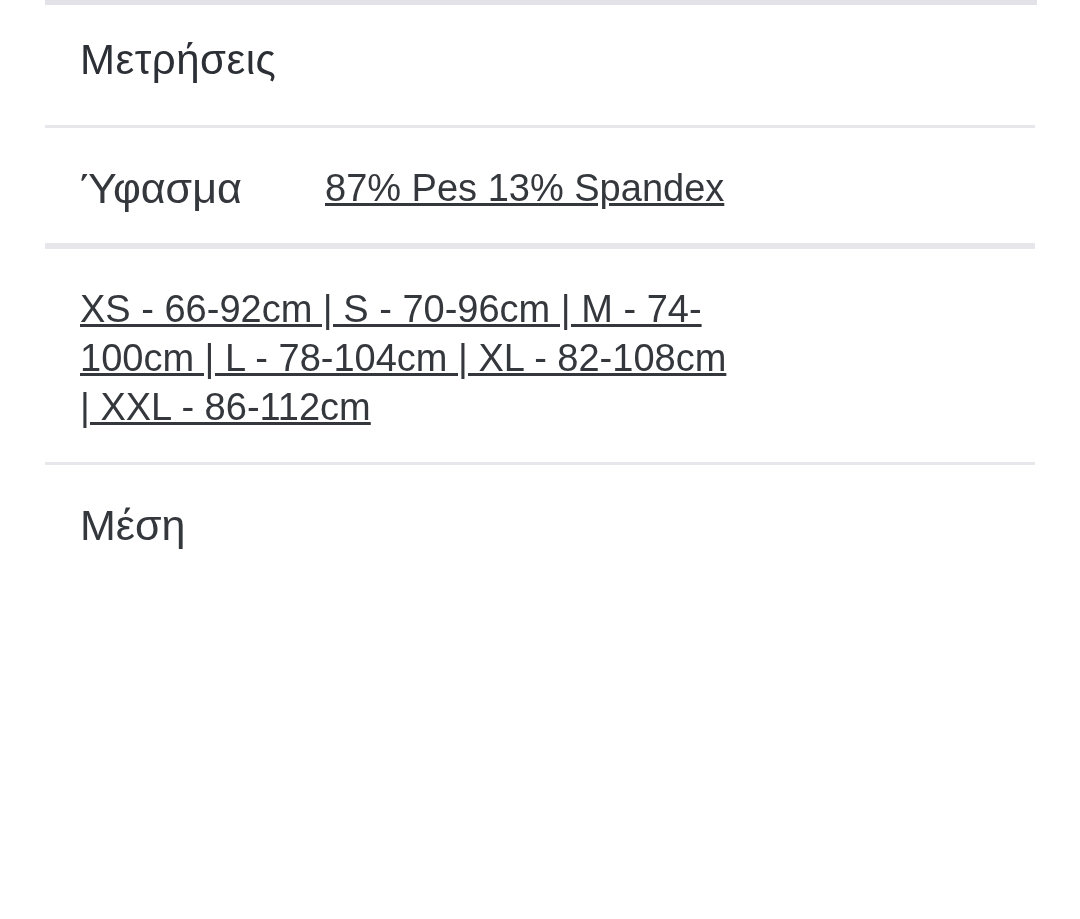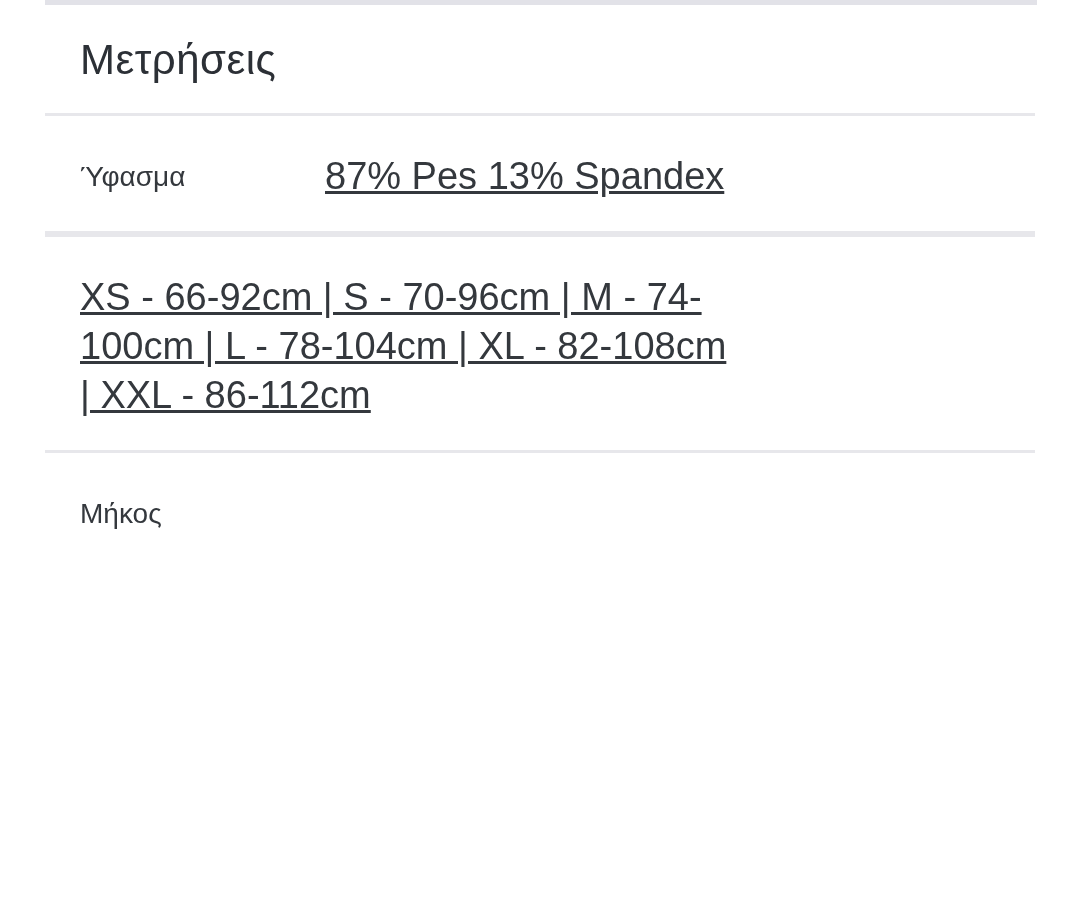--- a/index.html
+++ b/index.html
@@ -18,41 +18,41 @@
   .top-partial-divider {
     position: absolute;
     top: 0;
     left: 45px;
     width: 992px;
     height: 5px;
     background: #e2e2e8;
   }
   .section-title {
     margin: 0;
-    padding: 36px 0 30px 80px;
+    padding: 36px 0 42px 80px;
     font-size: 42px;
     line-height: 47px;
     font-weight: 400;
     color: #2c3036;
     letter-spacing: 0.5px;
   }
   .divider {
     height: 3px;
     margin: 0 45px;
     background: #e7e7eb;
   }
   .spec-row {
     display: flex;
     align-items: flex-start;
     padding: 36px 0 30px 80px;
   }
   .spec-label {
     flex: 0 0 245px;
     width: 245px;
-    font-size: 28px;
+    font-size: 43px;
     line-height: 49px;
     color: #34383d;
   }
   .spec-value {
     width: 660px;
     font-size: 38px;
     line-height: 49px;
     color: #34383d;
     text-decoration: underline;
   }
@@ -77,15 +77,15 @@
 
   <div class="divider"></div>
 
   <div class="spec-row">
     <div class="spec-value">XS - 66-92cm | S - 70-96cm | M - 74-100cm | L - 78-104cm | XL - 82-108cm | XXL - 86-112cm</div>
   </div>
 
   <div class="divider"></div>
 
   <div class="spec-row">
-    <div class="spec-label">Μήκος</div>
+    <div class="spec-label">Μέση</div>
   </div>
 </section>
 
 </body></html>

